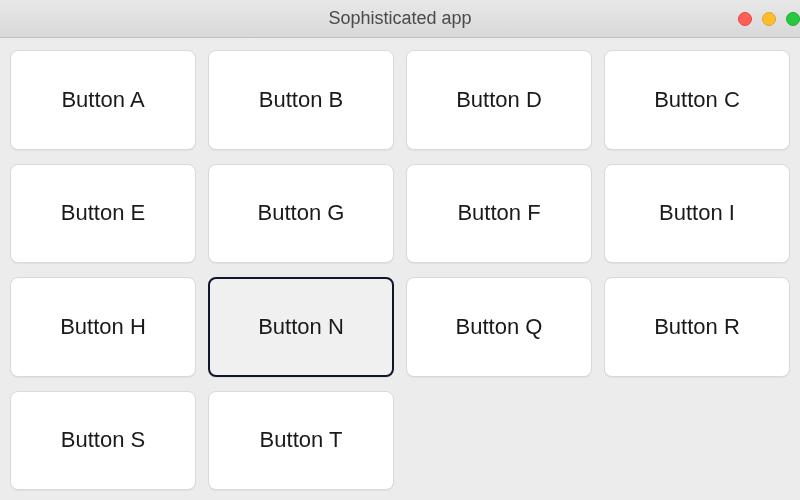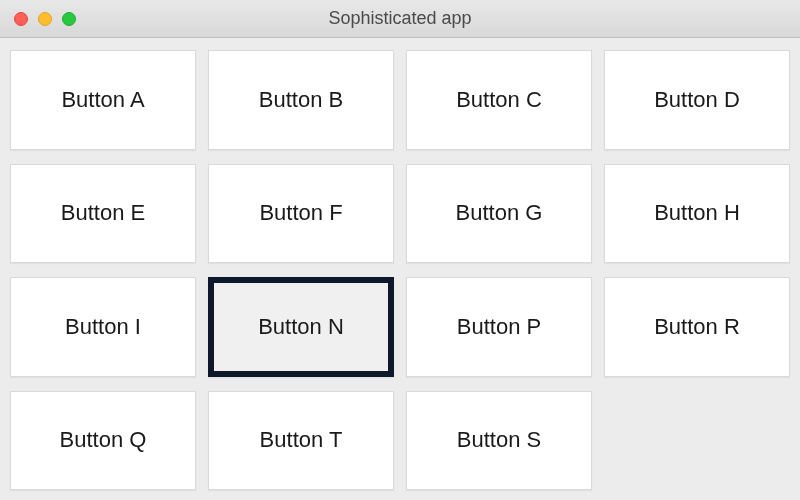--- a/index.html
+++ b/index.html
@@ -21,20 +21,21 @@
       display: flex;
       flex-direction: column;
     }
     .titlebar {
       height: 38px;
       background: linear-gradient(to bottom, #e8e8e8 0%, #d8d8d8 100%);
       border-bottom: 1px solid #c0c0c0;
       display: flex;
       align-items: center;
       position: relative;
+      justify-content: flex-end;
     }
     .traffic-lights {
       display: flex;
       align-items: center;
       gap: 10px;
       padding-left: 14px;
     }
     .traffic-light {
       width: 14px;
       height: 14px;
@@ -60,62 +61,61 @@
     .grid {
       display: grid;
       grid-template-columns: repeat(4, 1fr);
       grid-auto-rows: 1fr;
       gap: 14px 12px;
       height: 100%;
     }
     .btn {
       background: #ffffff;
       border: 1px solid #d9d9d9;
-      border-radius: 0;
+      border-radius: 8px;
       font-size: 22px;
       color: #1a1a1a;
       font-weight: 400;
       cursor: pointer;
       box-shadow: 0 1px 1px rgba(0,0,0,0.05);
       display: flex;
       align-items: center;
       justify-content: center;
       padding: 0;
       font-family: inherit;
     }
     .btn.focused {
       background: #f0f0f0;
-      border: 6px solid #0f172a;
+      border: 2px solid #0f172a;
       outline: none;
     }
   </style>
 </head>
 <body>
 
 <div class="window">
   <div class="titlebar">
     <div class="traffic-lights">
       <div class="traffic-light close"></div>
       <div class="traffic-light minimize"></div>
       <div class="traffic-light zoom"></div>
     </div>
     <div class="title">Sophisticated app</div>
   </div>
   <div class="content">
     <div class="grid">
       <button class="btn">Button A</button>
       <button class="btn">Button B</button>
+      <button class="btn">Button D</button>
       <button class="btn">Button C</button>
-      <button class="btn">Button D</button>
       <button class="btn">Button E</button>
+      <button class="btn">Button G</button>
       <button class="btn">Button F</button>
-      <button class="btn">Button G</button>
+      <button class="btn">Button I</button>
       <button class="btn">Button H</button>
-      <button class="btn">Button I</button>
       <button class="btn focused">Button N</button>
-      <button class="btn">Button P</button>
+      <button class="btn">Button Q</button>
       <button class="btn">Button R</button>
-      <button class="btn">Button Q</button>
+      <button class="btn">Button S</button>
       <button class="btn">Button T</button>
-      <button class="btn">Button S</button>
     </div>
   </div>
 </div>
 
 </body></html>

